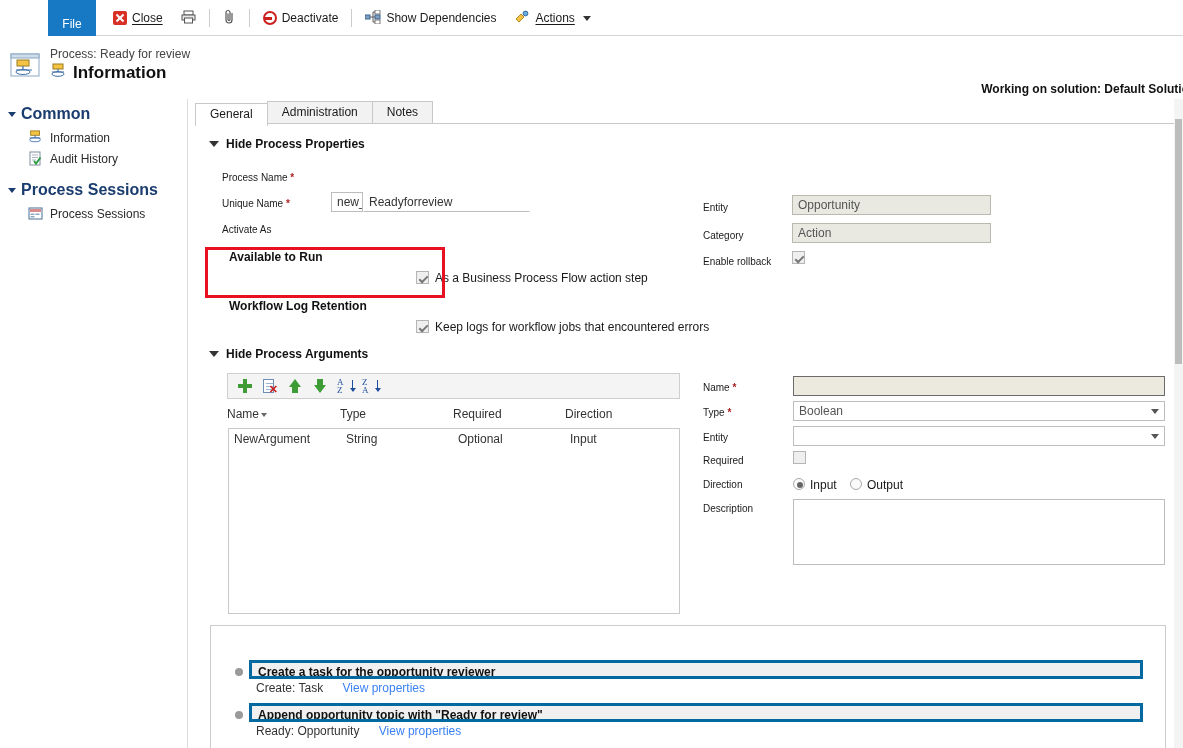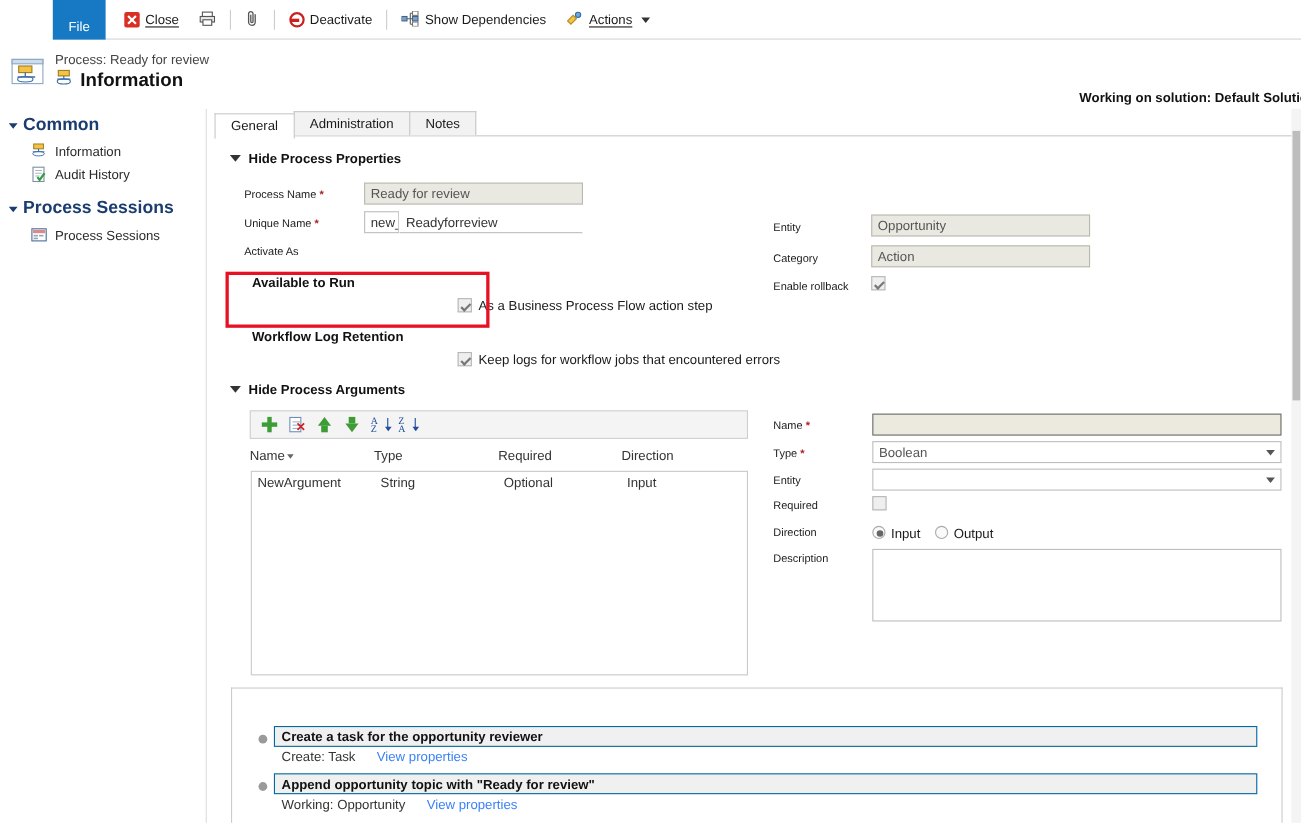--- a/index.html
+++ b/index.html
@@ -233,21 +233,21 @@
     position: absolute; left: 210px; top: 625px; width: 956px; height: 123px;
     border: 1px solid #cccccc; border-bottom: none; background: #ffffff;
   }
   .step-row { position: relative; height: 43px; }
   .step-bullet {
     position: absolute; left: 24px; top: 13px; width: 8px; height: 8px;
     border-radius: 50%; background: #9a9a9a;
   }
   .step-bar {
     position: absolute; left: 38px; top: 5px; width: 894px; height: 19px;
-    background: #f0f0f0; border: 1px solid #0369a1;
+    background: #f0f0f0; border: 3px solid #0369a1;
     font-size: 12px; font-weight: bold; color: #111111;
     line-height: 18px; padding-left: 6px; white-space: nowrap; overflow: hidden;
   }
   .step-meta {
     position: absolute; left: 45px; top: 26px;
     font-size: 12px; color: #333333; white-space: nowrap;
   }
   .step-meta .vp { color: #3b82f6; margin-left: 16px; }
 
   
@@ -414,21 +414,20 @@
   </div>
 
   <div class="sect" style="left:20px; top:38px;">
     <span class="tri-down"></span>
     <span>Hide Process Properties</span>
   </div>
 
   <div class="flabel" style="left:33px; top:73px;">
     <span>Process Name</span><span class="req"> *</span>
   </div>
-  <div class="fld ro" style="left:142px; top:67px; width:199px;">Ready for review</div>
 
   <div class="flabel" style="left:33px; top:99px;">
     <span>Unique Name</span><span class="req"> *</span>
   </div>
   <div class="fld" style="left:142px; top:93px; width:32px; text-align:left; color:#333;">new_</div>
   <div class="fld plain" style="left:174px; top:93px; width:167px; color:#333;">Readyforreview</div>
 
   <div class="flabel" style="left:33px; top:125px;">Activate As</div>
 
   <div class="flabel" style="left:514px; top:103px;">Entity</div>
@@ -550,21 +549,21 @@
       <span>Create:</span>
       <span>Task</span>
       <span class="vp">View properties</span>
     </div>
   </div>
 
   <div class="step-row">
     <span class="step-bullet"></span>
     <div class="step-bar">Append opportunity topic with "Ready for review"</div>
     <div class="step-meta">
-      <span>Working:</span>
+      <span>Ready:</span>
       <span>Opportunity</span>
       <span class="vp">View properties</span>
     </div>
   </div>
 </div>
 
 <div id="vscroll">
   <div id="vthumb"></div>
 </div>
 

